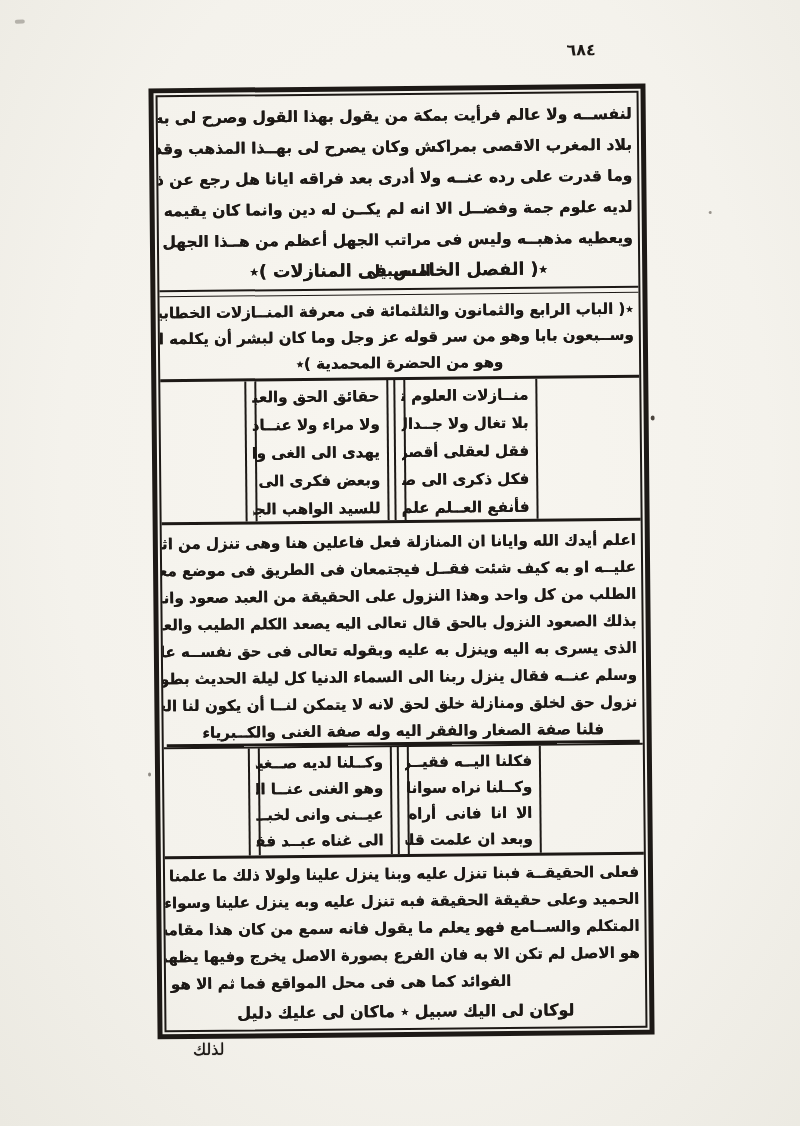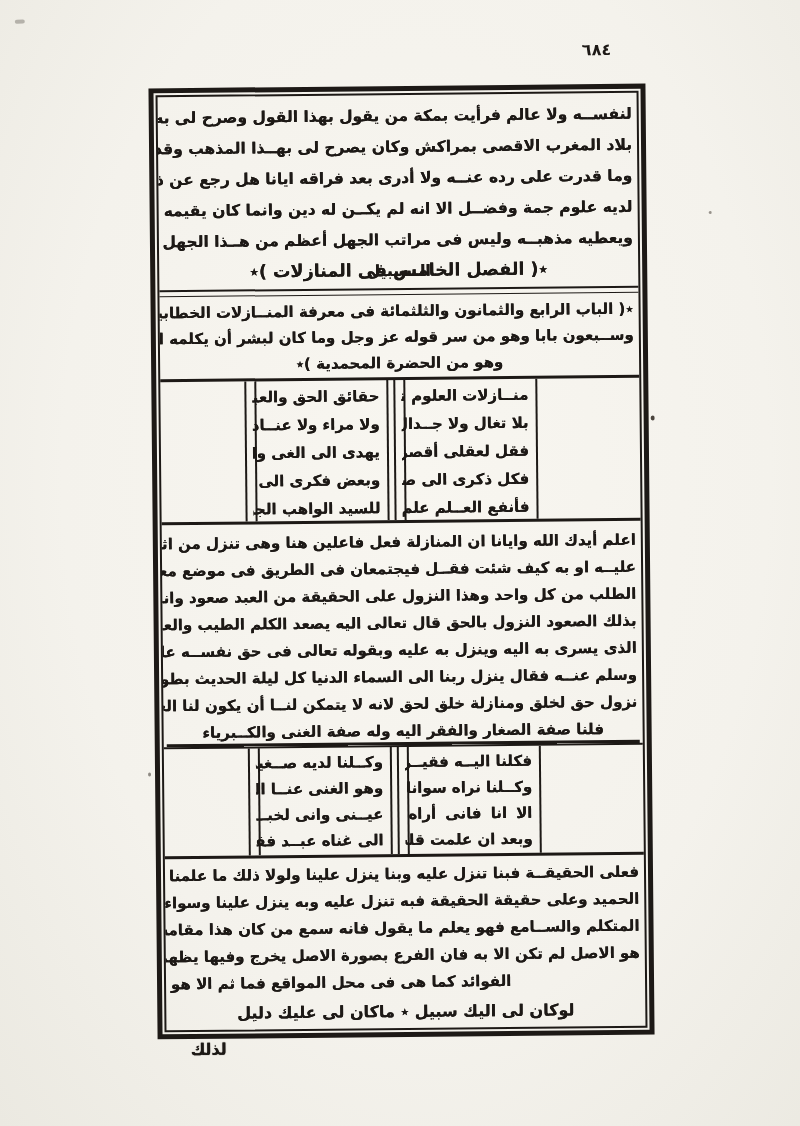--- a/index.html
+++ b/index.html
@@ -7,21 +7,21 @@
   body {
     background: radial-gradient(ellipse at 52% 42%, #f8f6f0 0%, #f4f2ec 60%, #ebe9e1 100%);
     font-family: "DejaVu Sans", sans-serif;
     color: var(--ink);
   }
   .page { position:absolute; inset:0; }
   .tilt { position:absolute; inset:0; transform: rotate(-0.55deg); transform-origin:400px 560px; }
 
   .pageno {
     position:absolute; left:556px; top:42px; width:60px;
-    font-size:16px; font-weight:700; letter-spacing:3px; text-align:right;
+    font-size:16px; font-weight:700; letter-spacing:3px; text-align:center;
   }
 
   .frame {
     position:absolute; left:153px; top:86px; width:497px; height:951px;
     border:5px solid var(--ink); box-sizing:border-box;
     background: transparent;
   }
   .frame-inner {
     position:absolute; inset:2px; border:2px solid var(--ink);
   }
@@ -74,21 +74,21 @@
   .pcol-l { left:92px;  }
 
   .fverse {
     top:904px; height:26px; line-height:26px;
     text-align:center; font-size:16px; font-weight:700;
     text-shadow:0 0 0.5px var(--ink);
   }
 
   .catchword {
     position:absolute; left:178px; top:1038px; width:52px;
-    font-size:16px; font-weight:700; text-align:center;
+    font-size:16px; font-weight:400; text-align:center;
     text-shadow:0 0 0.8px var(--ink);
   }
   .speck { position:absolute; background:#4a443d; border-radius:50%; }
   .sp1 { left:652px; top:418px; width:4px; height:5px; }
   .sp2 { left:712px; top:214px; width:3px; height:3px; opacity:.55; }
   .sp3 { left:146px; top:770px; width:3px; height:4px; opacity:.6; }
   .sp4 { left:20px;  top:16px;  width:10px; height:4px; opacity:.35; border-radius:2px; }
 </style>
 </head>
 <body>

